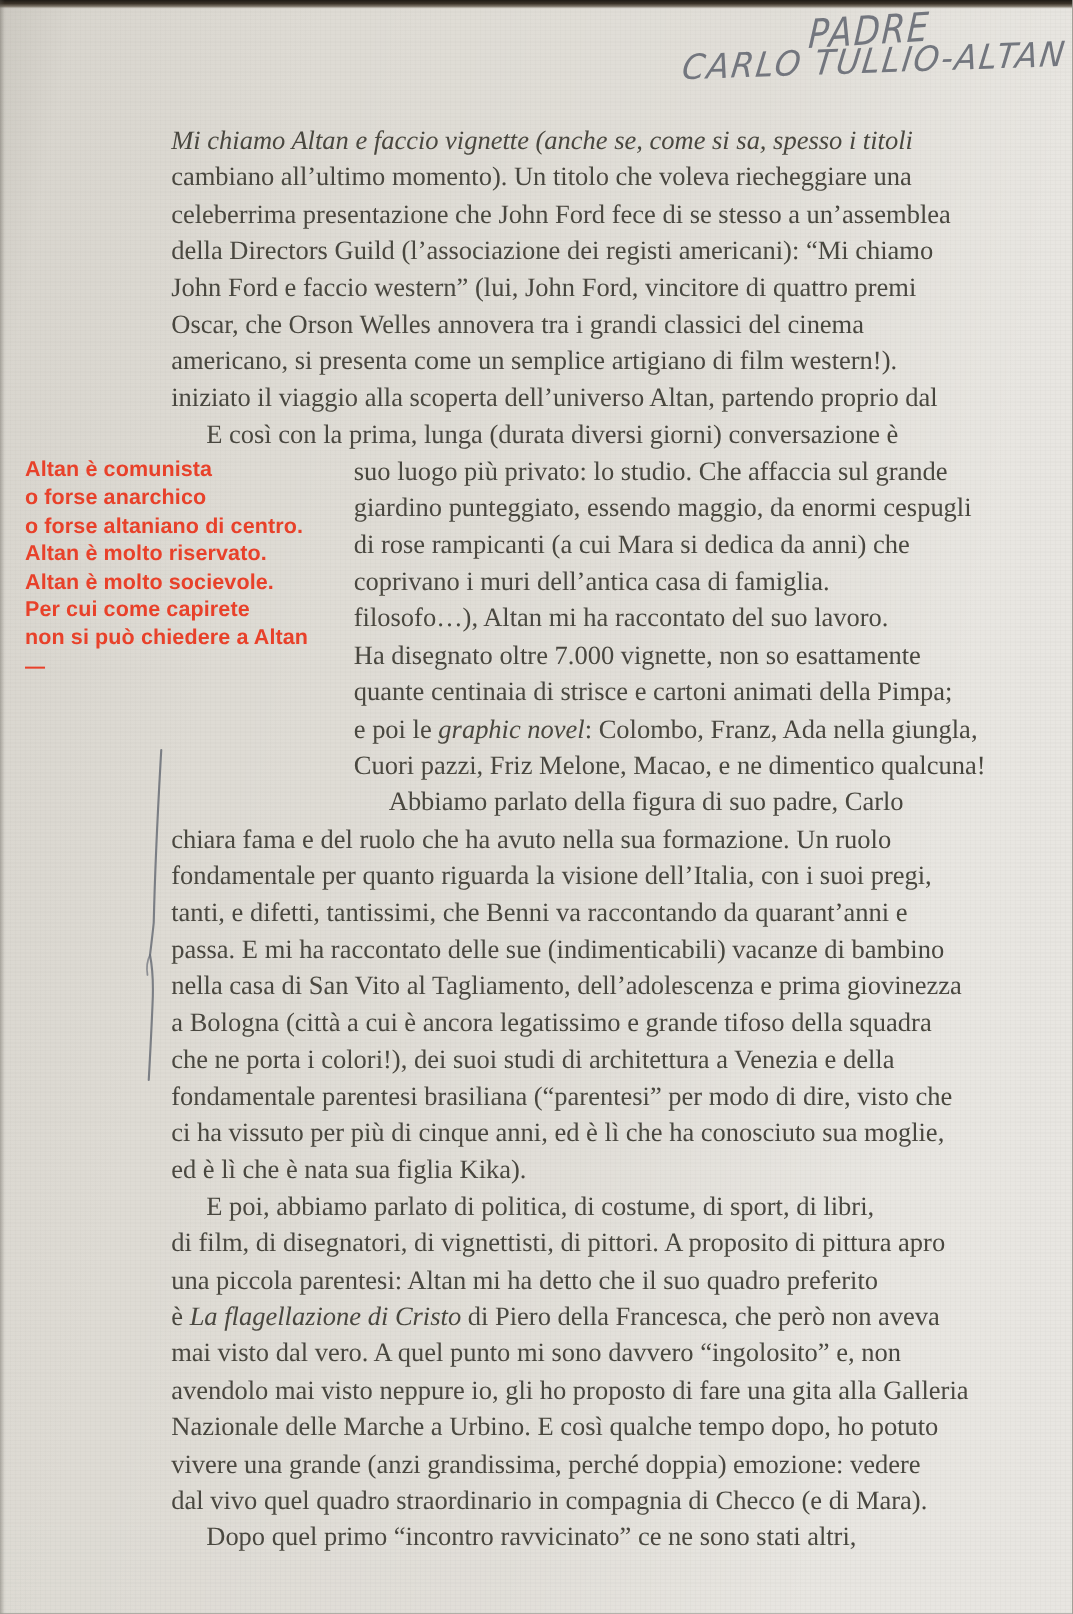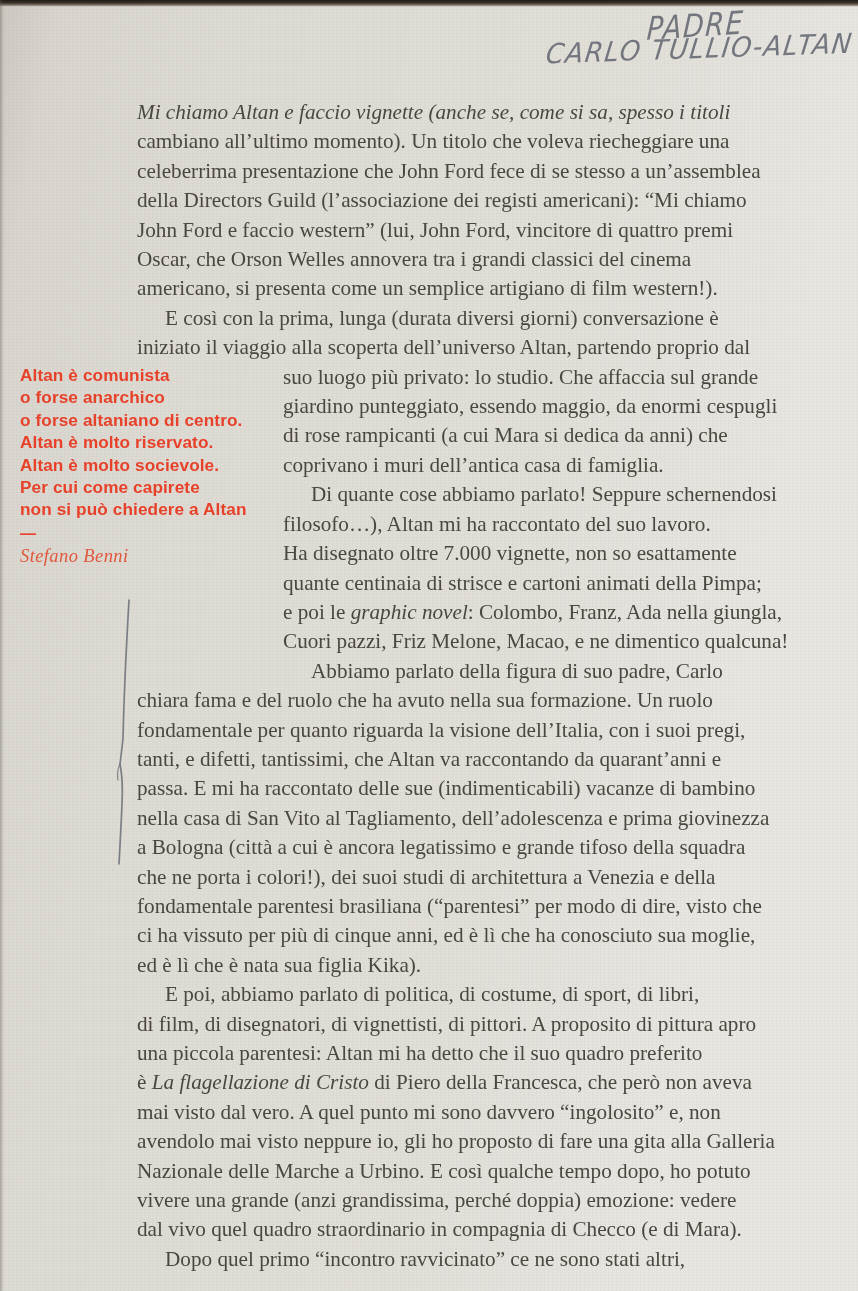--- a/index.html
+++ b/index.html
@@ -175,58 +175,56 @@
 
   <div class="pullquote">
     <span class="pq-line">Altan è comunista</span>
     <span class="pq-line">o forse anarchico</span>
     <span class="pq-line">o forse altaniano di centro.</span>
     <span class="pq-line">Altan è molto riservato.</span>
     <span class="pq-line">Altan è molto socievole.</span>
     <span class="pq-line">Per cui come capirete</span>
     <span class="pq-line">non si può chiedere a Altan</span>
     <span class="pq-dash">—</span>
-    <span class="pq-author">Stefano Benni</span>
   </div>
 
   <div class="column">
 
     <p>
       <span class="tightline it">Mi chiamo Altan e faccio vignette (anche se, come si sa, spesso i titoli</span>
       <span class="tightline">cambiano all’ultimo momento). Un titolo che voleva riecheggiare una</span>
       <span class="tightline">celeberrima presentazione che John Ford fece di se stesso a un’assemblea</span>
       <span class="tightline">della Directors Guild (l’associazione dei registi americani): “Mi chiamo</span>
       <span class="tightline">John Ford e faccio western” (lui, John Ford, vincitore di quattro premi</span>
       <span class="tightline">Oscar, che Orson Welles annovera tra i grandi classici del cinema</span>
       <span class="tightline">americano, si presenta come un semplice artigiano di film western!).</span>
     </p>
 
     <p>
+      <span class="tightline">iniziato il viaggio alla scoperta dell’universo Altan, partendo proprio dal</span>
       <span class="tightline indent">E così con la prima, lunga (durata diversi giorni) conversazione è</span>
-      <span class="tightline">iniziato il viaggio alla scoperta dell’universo Altan, partendo proprio dal</span>
       <span class="tightline shifted">suo luogo più privato: lo studio. Che affaccia sul grande</span>
       <span class="tightline shifted">giardino punteggiato, essendo maggio, da enormi cespugli</span>
       <span class="tightline shifted">di rose rampicanti (a cui Mara si dedica da anni) che</span>
       <span class="tightline shifted">coprivano i muri dell’antica casa di famiglia.</span>
     </p>
 
     <p>
-      <span class="tightline shifted indent">Di quante cose abbiamo parlato! Seppure schernendosi</span>
       <span class="tightline shifted">filosofo…), Altan mi ha raccontato del suo lavoro.</span>
       <span class="tightline shifted">Ha disegnato oltre 7.000 vignette, non so esattamente</span>
       <span class="tightline shifted">quante centinaia di strisce e cartoni animati della Pimpa;</span>
       <span class="tightline shifted"><span>e poi le </span><i>graphic novel</i><span>: Colombo, Franz, Ada nella giungla,</span></span>
       <span class="tightline shifted">Cuori pazzi, Friz Melone, Macao, e ne dimentico qualcuna!</span>
     </p>
 
     <p>
       <span class="tightline shifted indent">Abbiamo parlato della figura di suo padre, Carlo</span>
       <span class="tightline">chiara fama e del ruolo che ha avuto nella sua formazione. Un ruolo</span>
       <span class="tightline">fondamentale per quanto riguarda la visione dell’Italia, con i suoi pregi,</span>
-      <span class="tightline">tanti, e difetti, tantissimi, che Altan va raccontando da quarant’anni e</span>
+      <span class="tightline">tanti, e difetti, tantissimi, che Benni va raccontando da quarant’anni e</span>
       <span class="tightline">passa. E mi ha raccontato delle sue (indimenticabili) vacanze di bambino</span>
       <span class="tightline">nella casa di San Vito al Tagliamento, dell’adolescenza e prima giovinezza</span>
       <span class="tightline">a Bologna (città a cui è ancora legatissimo e grande tifoso della squadra</span>
       <span class="tightline">che ne porta i colori!), dei suoi studi di architettura a Venezia e della</span>
       <span class="tightline">fondamentale parentesi brasiliana (“parentesi” per modo di dire, visto che</span>
       <span class="tightline">ci ha vissuto per più di cinque anni, ed è lì che ha conosciuto sua moglie,</span>
       <span class="tightline">ed è lì che è nata sua figlia Kika).</span>
     </p>
 
     <p>

